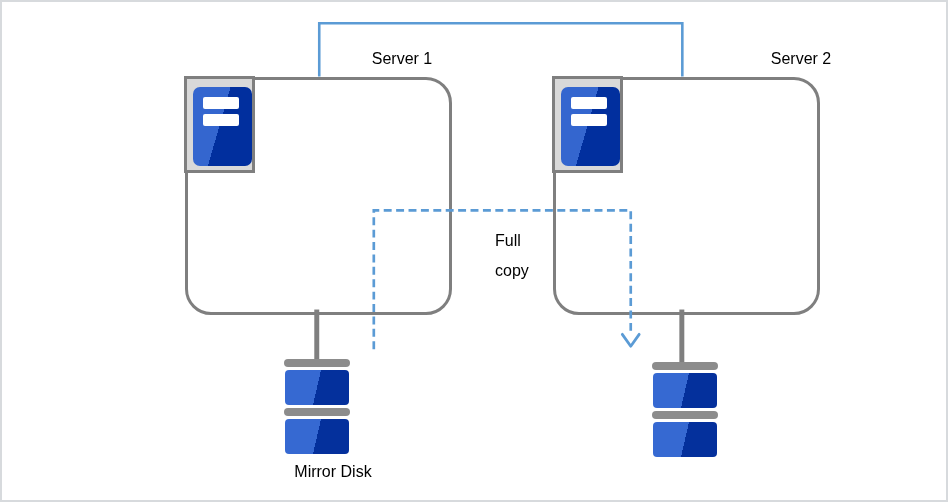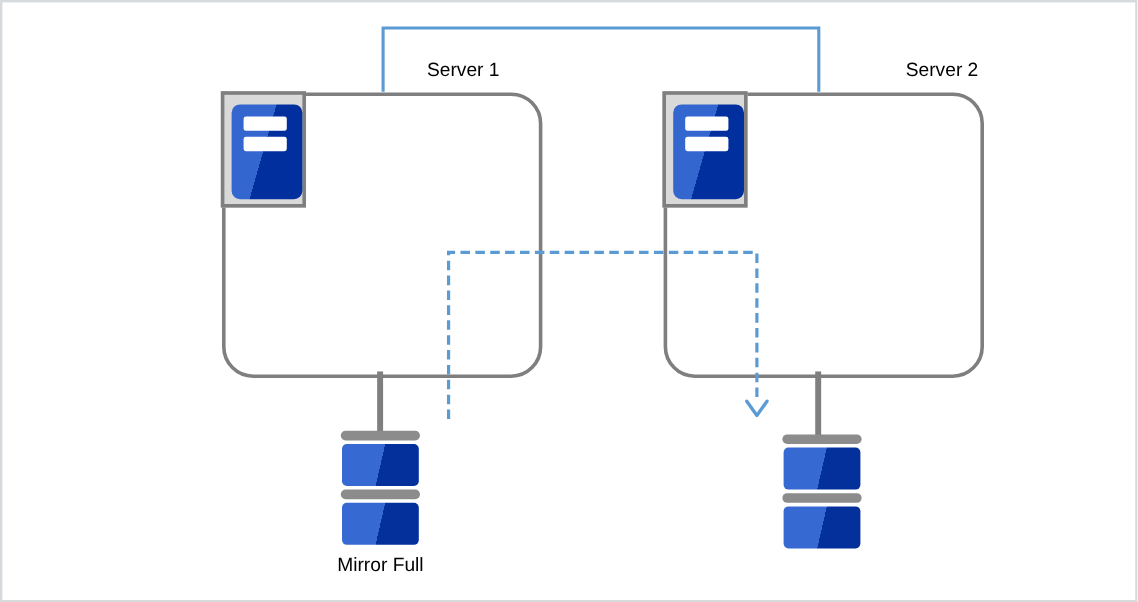--- a/index.html
+++ b/index.html
@@ -47,21 +47,21 @@
   .disk-bar{
     width:66px;height:8px;background:#8c8c8c;border-radius:4px;flex:none;margin-bottom:3px;
   }
   .disk-platter{
     width:64px;height:35px;border-radius:4px;flex:none;margin-bottom:3px;
     background:linear-gradient(103deg,#3669d2 50%,#04309c 50%);
   }
 
   
   .lbl{
-    position:absolute;color:#000000;font-size:16px;line-height:20px;white-space:nowrap;
+    position:absolute;color:#000000;font-size:16px;line-height:20px;white-space:nowrap;padding-left:16px;
   }
   .lbl-server1{left:318px;top:47px;width:132px;text-align:center;}
   .lbl-server2{left:717px;top:47px;width:132px;text-align:center;}
   .lbl-fullcopy{left:477px;top:224px;width:58px;line-height:30px;white-space:normal;}
   .lbl-mirrordisk{left:247px;top:460px;width:136px;text-align:center;}
 
   svg{display:block;}
 </style>
 </head>
 <body>
@@ -110,16 +110,17 @@
 
     <div class="disk disk2">
       <div class="disk-bar"></div>
       <div class="disk-platter"></div>
       <div class="disk-bar"></div>
       <div class="disk-platter"></div>
     </div>
 
     <div class="lbl lbl-server1">Server 1</div>
     <div class="lbl lbl-server2">Server 2</div>
-    <div class="lbl lbl-mirrordisk">Mirror Full</div>
+    <div class="lbl lbl-fullcopy">Full copy</div>
+    <div class="lbl lbl-mirrordisk">Mirror Disk</div>
 
   </div>
 </div>
 
 </body></html>

